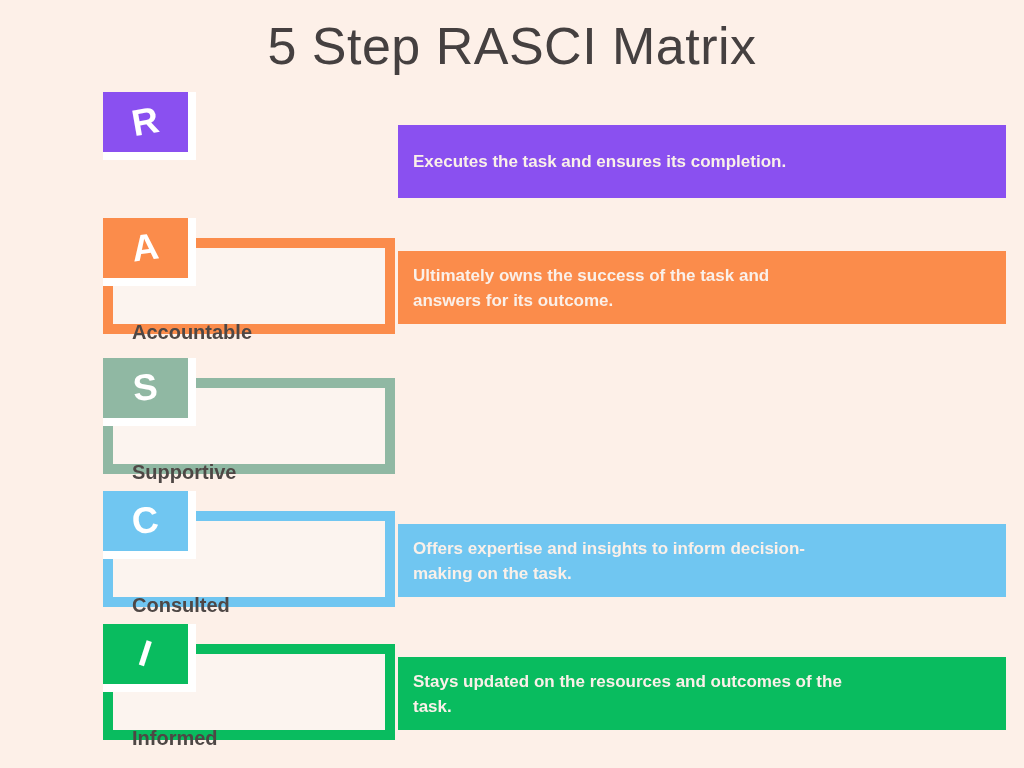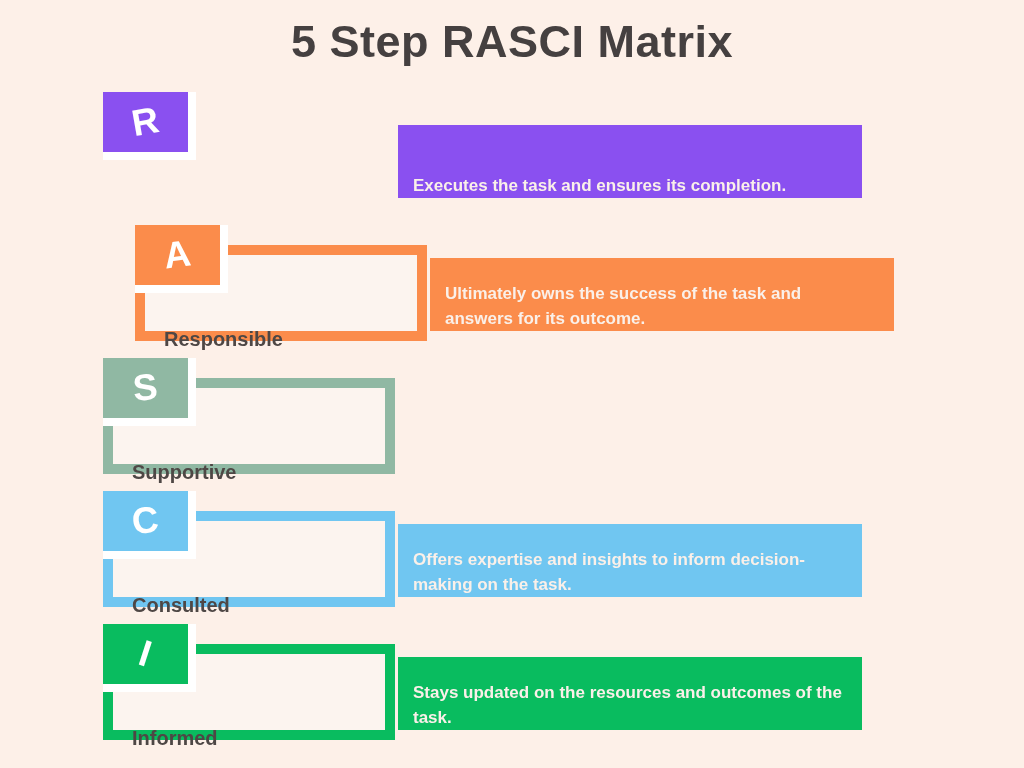--- a/index.html
+++ b/index.html
@@ -22,46 +22,46 @@
     width: 1024px;
     height: 768px;
     background: var(--background);
   }
   .page-title {
     position: absolute;
     top: 16px;
     left: 0;
     width: 100%;
     text-align: center;
-    font-size: 45px;
-    font-weight: 700;
+    font-size: 52px;
+    font-weight: 400;
     letter-spacing: 0.5px;
     color: var(--title-text);
   }
   .row {
     position: absolute;
     left: 103px;
     width: 819px;
     height: 116px;
   }
   .row-1 { top:  92px; }
-  .row-2 { top: 225px; margin-left: 32px; }
+  .row-2 { top: 218px; }
   .row-3 { top: 358px; }
   .row-4 { top: 491px; padding-left: 36px; }
   .row-5 { top: 624px; }
 
   .desc-bar {
     position: absolute;
     left: 295px;
     top: 33px;
-    width: 464px;
+    width: 608px;
     height: 73px;
     background: var(--c);
     display: flex;
-    align-items: flex-end;
+    align-items: center;
   }
   .desc-text {
     padding: 0 12px 0 15px;
     font-size: 17px;
     font-weight: 700;
     line-height: 25px;
     color: var(--description-text);
     white-space: pre-line;
   }
   .label-box {
@@ -122,21 +122,21 @@
       <span class="letter">R</span>
     </div>
   </div>
 
   <div class="row row-2" style="--c: #FB8C4B;">
     <div class="desc-bar">
       <p class="desc-text">Ultimately owns the success of the task and
 answers for its outcome.</p>
     </div>
     <div class="label-box">
-      <span class="row-label">Responsible</span>
+      <span class="row-label">Accountable</span>
     </div>
     <div class="letter-square">
       <span class="letter">A</span>
     </div>
   </div>
 
   <div class="row row-3" style="--c: #90B8A3;">
     <div class="label-box">
       <span class="row-label">Supportive</span>
     </div>

